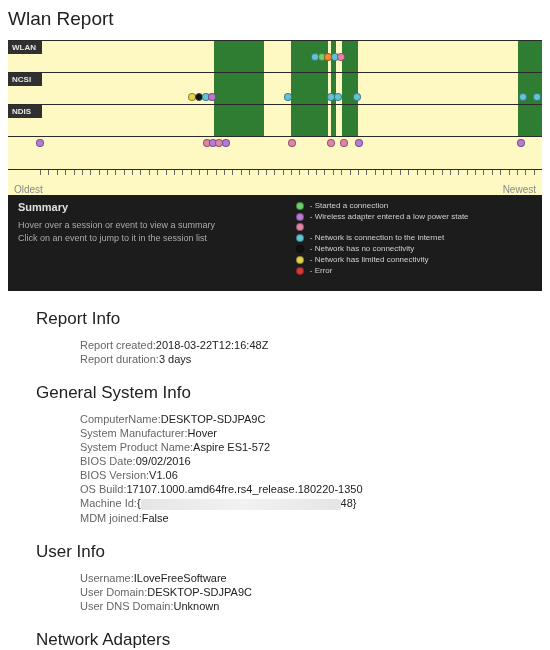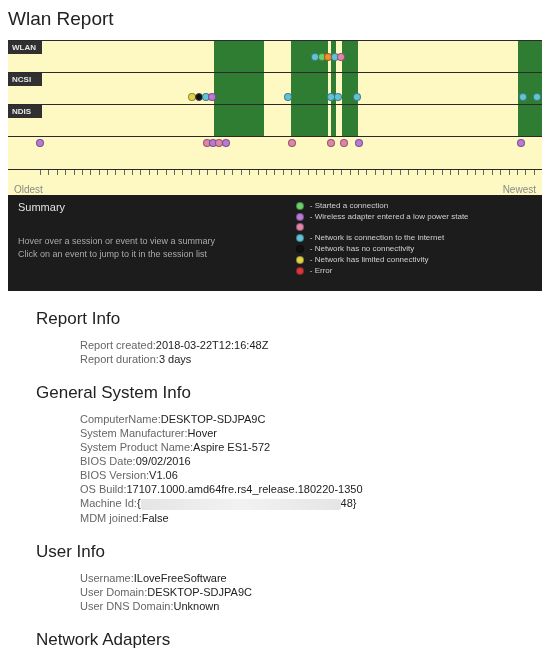--- a/index.html
+++ b/index.html
@@ -79,21 +79,21 @@
   }
 
   .summary-row {
     display: flex;
     padding: 6px 10px 14px 10px;
     background: #1c1c1c;
     gap: 18px;
   }
   .summary-left { flex: 1.1; }
   .summary-left h3 {
-    font-size: 11px; color: #e0e0e0; font-weight: 400; margin-bottom: 22px;
+    font-size: 11px; color: #e0e0e0; font-weight: 700; margin-bottom: 6px;
   }
   .summary-left p {
     font-size: 9px; color: #aaa; line-height: 1.4;
   }
   .legend { flex: 1; }
   .legend-row { display: flex; align-items: center; gap: 6px; margin-bottom: 2px; }
   .leg-dot {
     width: 8px; height: 8px; border-radius: 50%; border: 1px solid rgba(0,0,0,.35);
     flex-shrink: 0; display: inline-block;
   }

